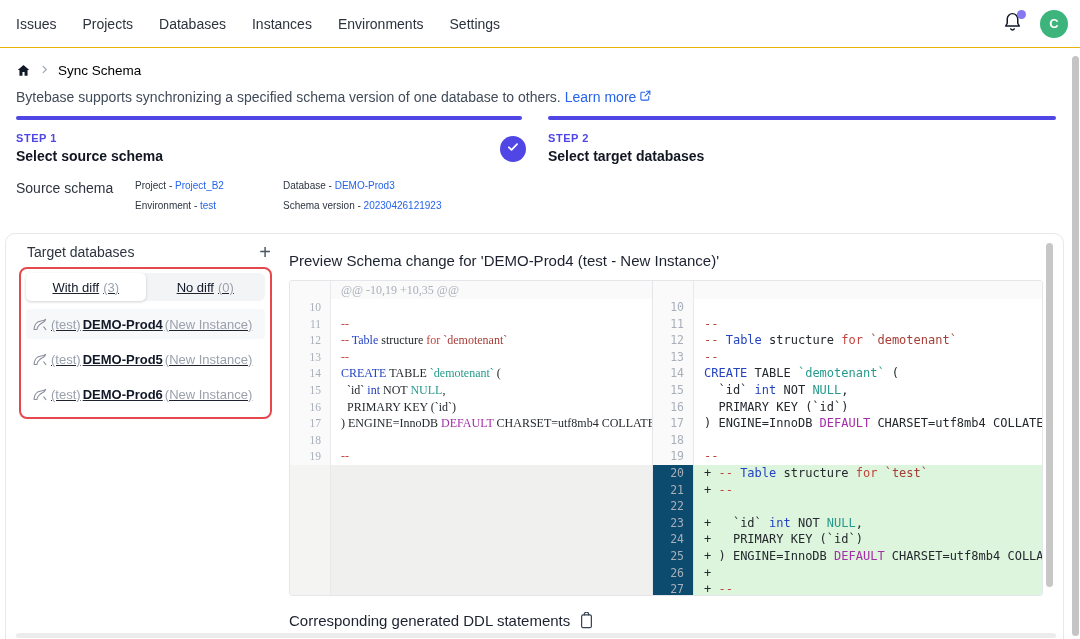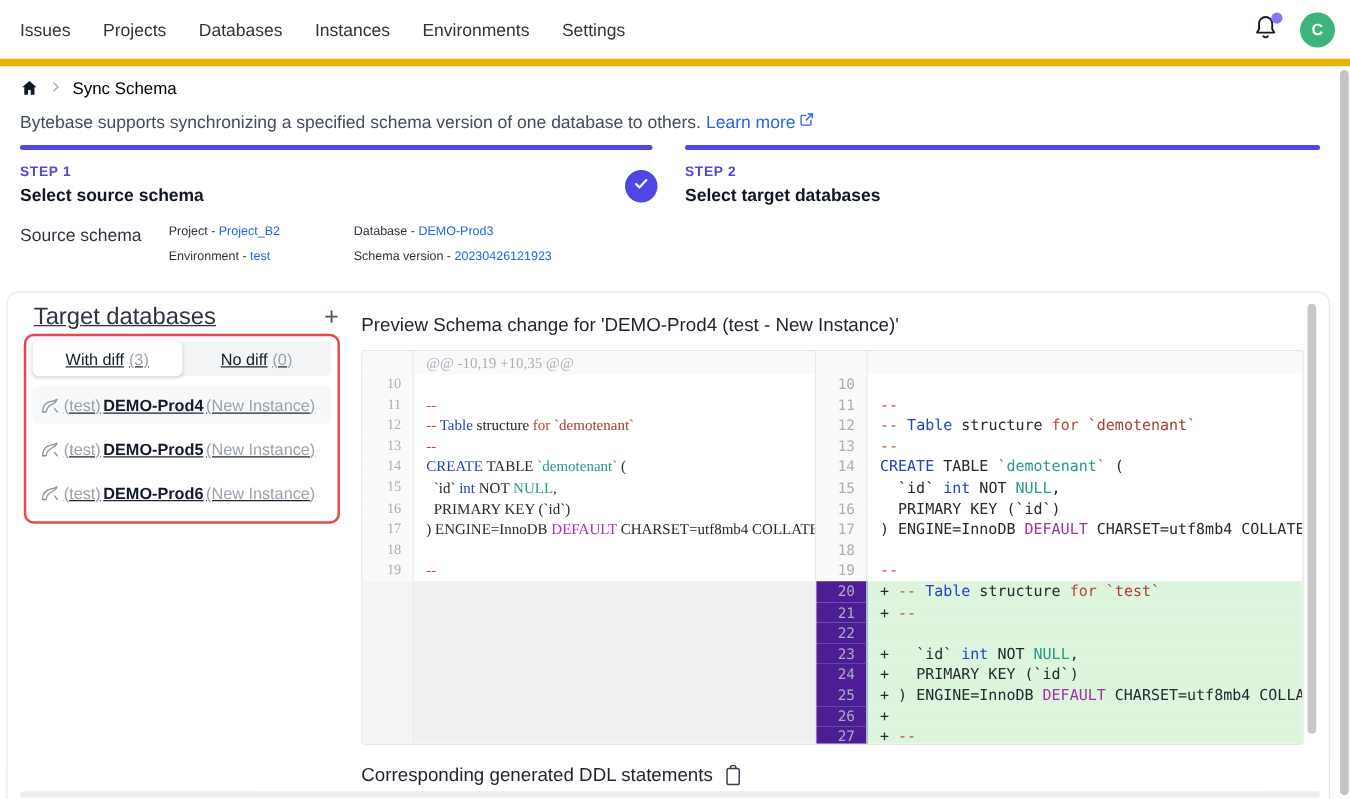--- a/index.html
+++ b/index.html
@@ -1,20 +1,20 @@
 <!DOCTYPE html>
 <html><head>
 <meta charset="utf-8">
 <style>
   html,body{margin:0;padding:0;background:#fff;}
   #root{position:relative;width:1080px;height:639px;overflow:hidden;background:#fff;
         font-family:"Liberation Sans","DejaVu Sans",sans-serif;color:#1f2430;}
 
   
-  .topnav{position:absolute;left:0;top:0;width:1080px;height:47px;border-bottom:6px solid #eab308;background:#fff;}
+  .topnav{position:absolute;left:0;top:0;width:1080px;height:47px;border-bottom:1px solid #eab308;background:#fff;}
   .nav-items{position:absolute;left:16px;top:0;height:47px;display:flex;align-items:center;gap:26px;
              font-size:14px;color:#2d333d;}
   .nav-item{cursor:pointer;white-space:nowrap;}
   .nav-right{position:absolute;right:12px;top:0;height:47px;display:flex;align-items:center;gap:16px;}
   .bell-wrap{position:relative;width:24px;height:24px;display:flex;align-items:center;justify-content:center;cursor:pointer;}
   .bell-dot{position:absolute;right:-2px;top:-2px;width:9px;height:9px;border-radius:50%;background:#8678f0;}
   .avatar{width:28px;height:28px;border-radius:50%;background:#3cb47c;color:#fff;display:flex;
           align-items:center;justify-content:center;font-size:13px;font-weight:600;cursor:pointer;}
 
   
@@ -39,21 +39,21 @@
   .source-fields{position:absolute;left:135px;top:180px;display:grid;grid-template-columns:148px auto;
                  row-gap:9px;font-size:10px;color:#2d3440;}
   .flink{color:#2563eb;cursor:pointer;}
 
   
   .card{position:absolute;left:5px;top:233px;width:1059px;height:430px;border:1px solid #e6e8eb;
         border-radius:10px;background:#fff;box-sizing:border-box;}
 
   
   .panel-title-row{position:absolute;left:27px;top:243px;width:244px;display:flex;justify-content:space-between;align-items:center;}
-  .panel-title{font-size:19px;color:#2d3440;text-decoration:underline;}
+  .panel-title{font-size:14px;color:#2d3440;}
   .plus-btn{font-size:20px;font-weight:300;color:#4b5563;cursor:pointer;line-height:18px;}
   .red-box{position:absolute;left:19px;top:267px;width:253px;height:152px;border:2.5px solid #e5484d;
            border-radius:8px;background:#fff;box-sizing:border-box;padding:4px 5px;text-decoration:underline;}
   .tabs{display:flex;background:#f3f4f5;border-radius:6px;height:28px;margin-bottom:8px;}
   .tab{flex:1;display:flex;align-items:center;justify-content:center;gap:4px;font-size:13px;
        font-weight:500;color:#111827;cursor:pointer;border-radius:5px;}
   .tab.active{background:#fff;box-shadow:0 1px 3px rgba(0,0,0,.18);}
   .tab .count{color:#9ca3af;font-weight:400;}
   .db-item{display:flex;align-items:center;gap:2px;height:30px;padding:0 6px;border-radius:4px;
            font-size:13px;color:#9aa1ad;margin-bottom:5px;cursor:pointer;white-space:nowrap;overflow:hidden;}
@@ -70,21 +70,21 @@
   .dpane.left{width:362px;border-right:1px solid #e4e6ea;flex:none;font-family:Liberation Serif, serif;}
   .dpane.right{flex:1;}
   .dhead{height:18px;background:#fafafa;display:flex;flex:none;}
   .dhead .hnum{width:41px;border-right:1px solid #e7e9ec;box-sizing:border-box;}
   .dhunk{color:#a9afba;padding-left:10px;line-height:18px;white-space:pre;overflow:hidden;}
   .drow{display:flex;height:16.6px;line-height:16.6px;flex:none;}
   .dnum{width:41px;box-sizing:border-box;background:#fafafa;border-right:1px solid #e7e9ec;
         color:#a9afba;text-align:right;padding-right:9px;flex:none;font-size:11.5px;}
   .dcode{flex:1;white-space:pre;overflow:hidden;padding-left:10px;color:#24292e;}
   .drow.added{background:#ddf4dd;}
-  .drow.added .dnum{background:#4c1d95;border-right-color:#cfe9cf;}
+  .drow.added .dnum{background:#0c4a6e;border-right-color:#cfe9cf;}
   .dfill{flex:1;display:flex;}
   .dfill .fnum{width:41px;box-sizing:border-box;background:#f4f4f2;border-right:1px solid #e7e9ec;flex:none;}
   .dfill .fcode{flex:1;background:#f0f0ee;}
   .tok-fg{color:#24292e;} .tok-red{color:#c0443d;} .tok-maroon{color:#a63d36;}
   .tok-blue{color:#2443c0;} .tok-teal{color:#259a8c;} .tok-purple{color:#a32fa8;}
 
   
   .ddl-title{position:absolute;left:289px;top:612px;display:flex;align-items:center;gap:9px;
              font-size:15px;color:#1d2230;}
   .copy-btn{display:flex;cursor:pointer;}

